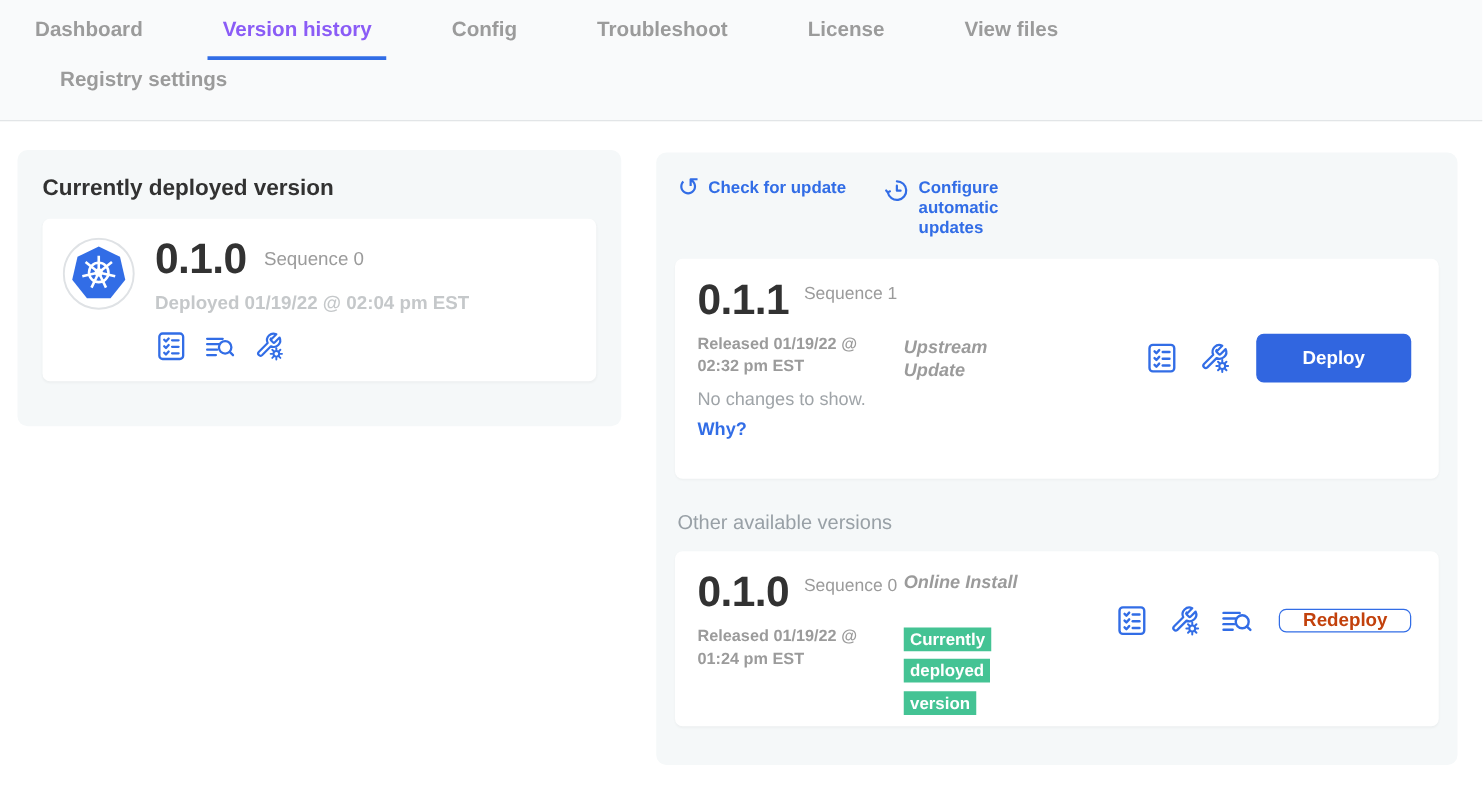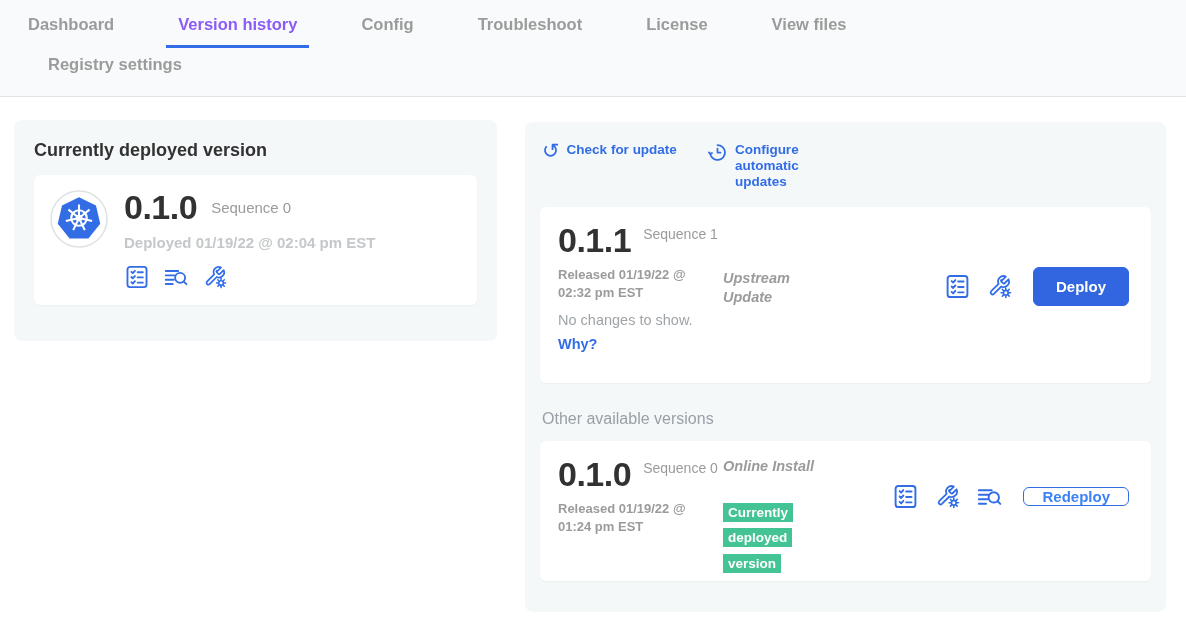--- a/index.html
+++ b/index.html
@@ -55,23 +55,23 @@
     color:#9b9b9b; line-height:1.35;font-style:italic; }
   .src-row2 { top:62px; }
   .src-top { top:16px; }
   .no-changes { font-size:14.5px; color:#9fa4a8; margin-top:11px; }
   .why { font-size:14.5px; font-weight:bold; color:#326de6; margin-top:8px; cursor:pointer; }
   .card-right { position:absolute; right:22px; display:flex; align-items:center; gap:15px; }
   .cr-1 { top:60px; }
   .cr-2 { top:42px; }
 
   .btn { font-family:"Liberation Sans",sans-serif; font-size:15px; font-weight:bold;
-    border-radius:6px; padding:10px 22px; cursor:pointer; margin-left:5px; }
+    border-radius:6px; padding:10px 36px; cursor:pointer; margin-left:5px; }
   .btn-primary { background:#3166e0; color:#fff; border:1px solid #3166e0; }
-  .btn-outline { background:#fff; color:#3b82f6; border:1.5px solid #326de6; padding:0 18px; }
+  .btn-outline { background:#fff; color:#c2410c; border:1.5px solid #326de6; padding:0 18px; }
 
   .other-title { font-size:16px; color:#98a0a6; margin:27px 2px 13px 2px; }
 
   .badge-wrap { position:absolute; left:183px; top:58px; width:82px; line-height:1.6; }
   .badge { display:inline; background:#44c394; color:#fff; font-size:13.5px; font-weight:bold;
     padding:2px 5px; -webkit-box-decoration-break:clone; box-decoration-break:clone; }
 
   svg.line-icon { stroke:#326de6; fill:none; stroke-linecap:round; stroke-linejoin:round; }
 </style>
 </head>

